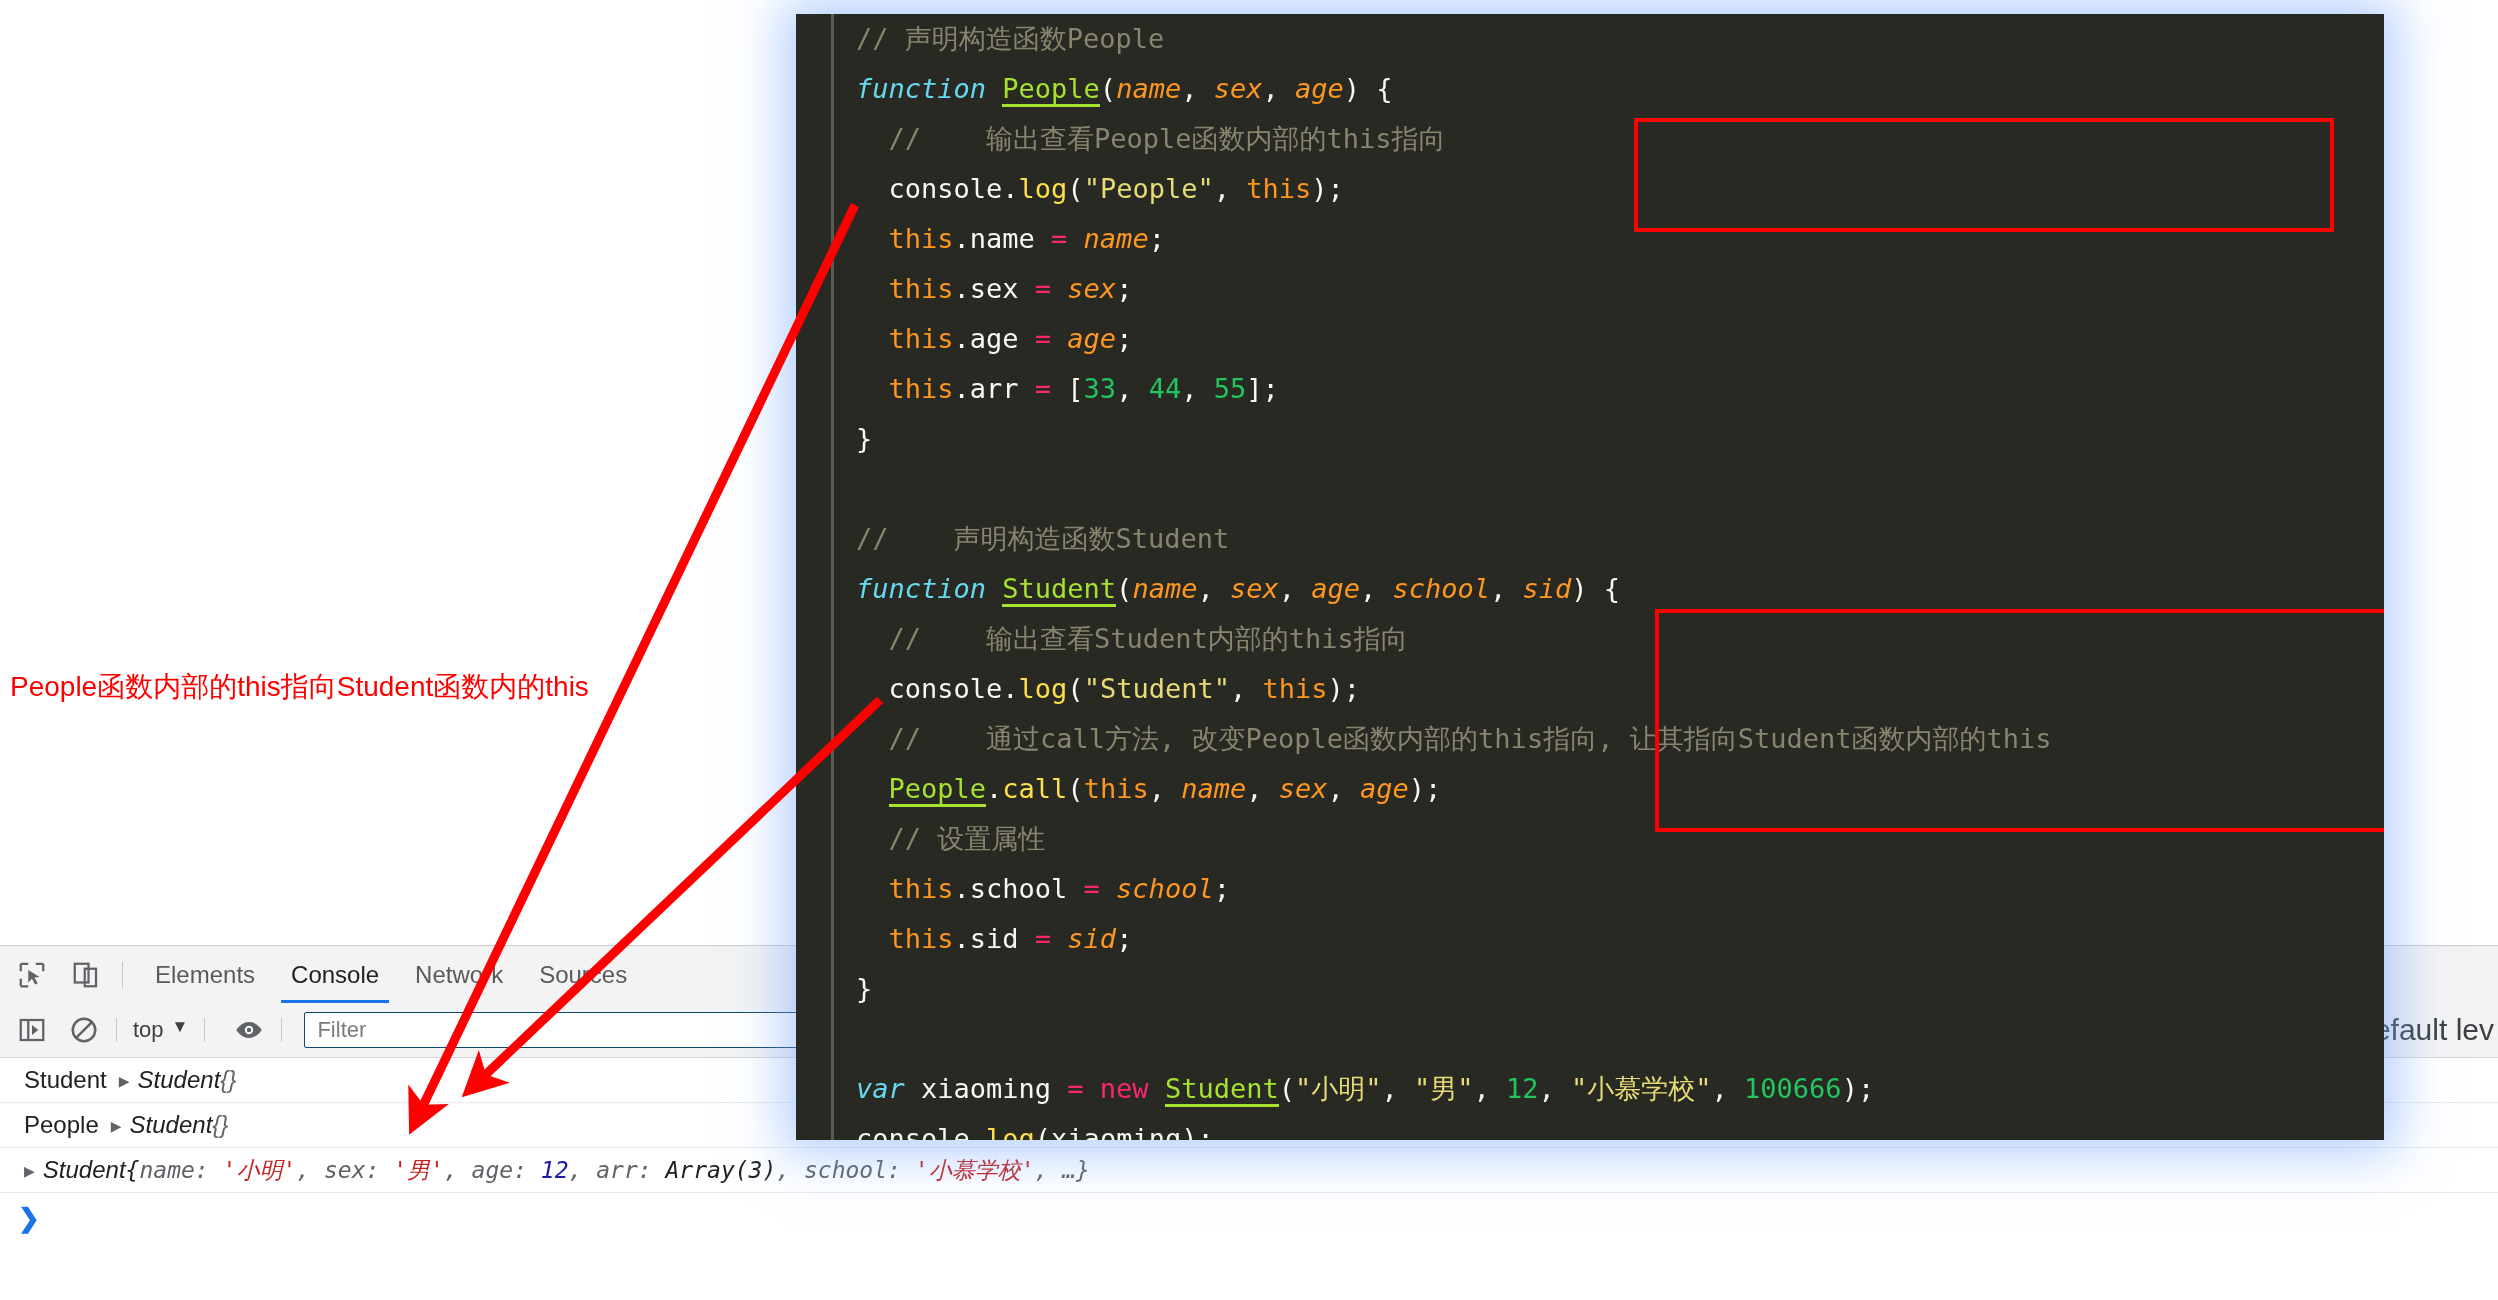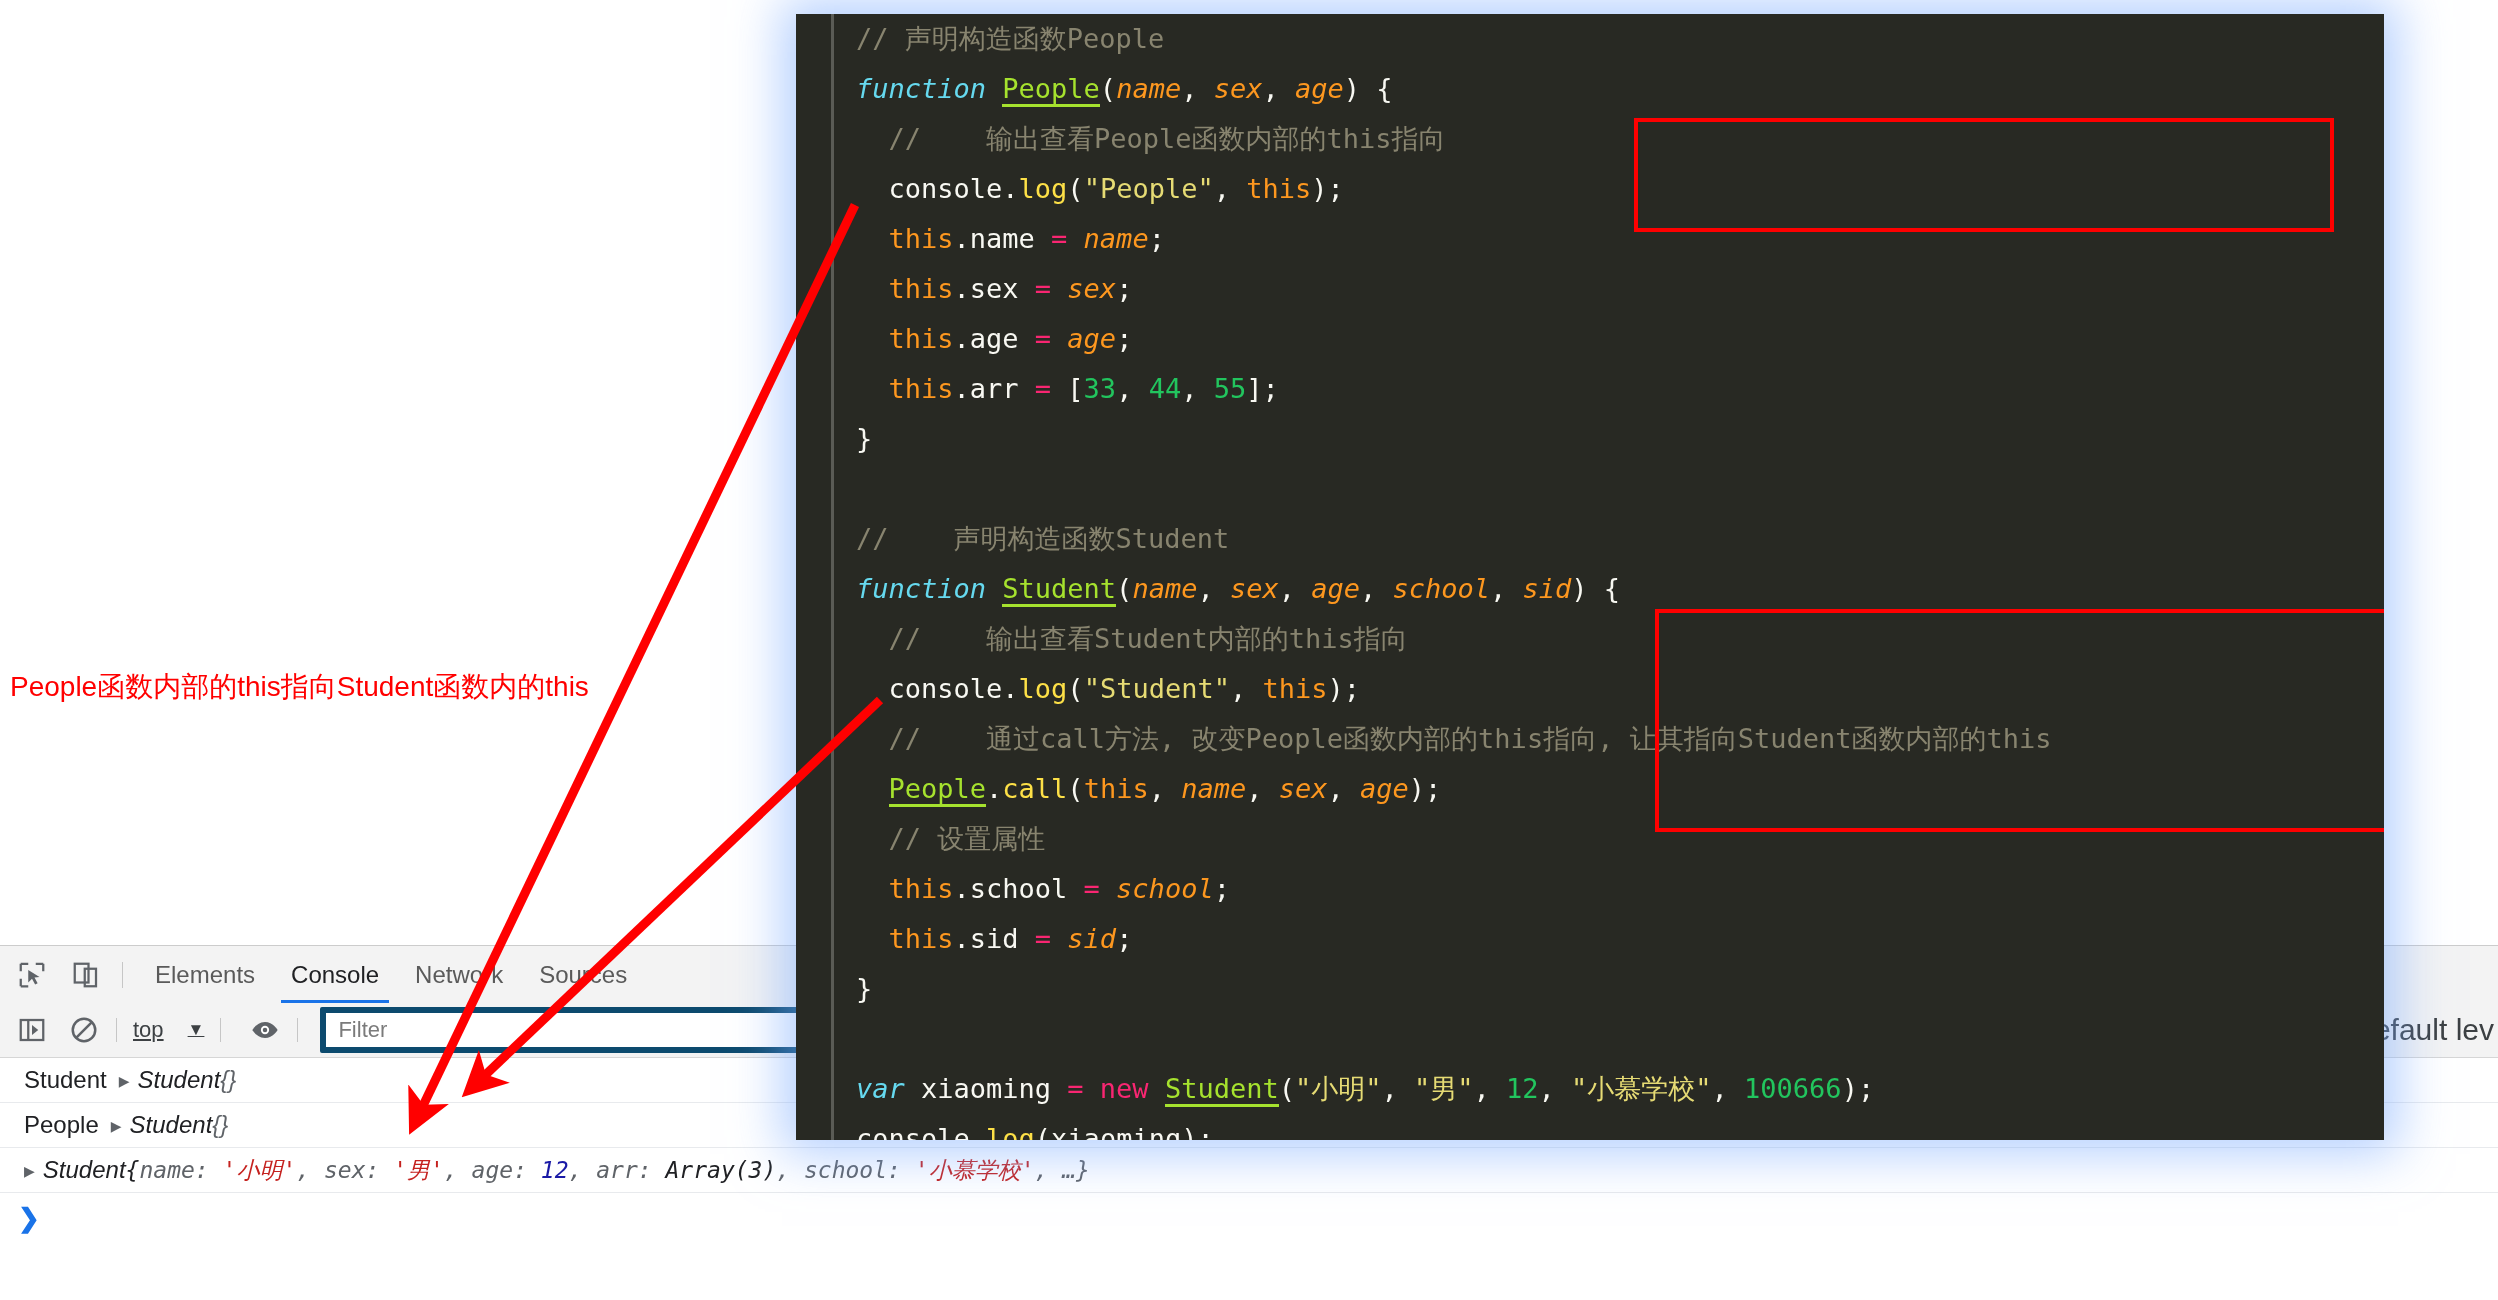--- a/index.html
+++ b/index.html
@@ -39,24 +39,24 @@
     height: 4px; background: #1a73e8;
   }
 
   .dt-toolbar {
     position: absolute; left:0; top:58px; width: 2498px; height: 54px;
     background: #f3f3f3; border-bottom: 1px solid #d6d6d6;
     display:flex; align-items:center;
   }
   .tb-icon { width: 40px; height:40px; margin-left: 12px; display:flex; align-items:center; justify-content:center; }
   .tb-sep { width:1px; height:24px; background:#c6c6c6; margin: 0 12px; }
-  .tb-context { font-size: 22px; color:#3c4043; display:flex; align-items:center; gap:24px; padding: 0 4px; text-decoration: underline; }
+  .tb-context { font-size: 22px; color:#3c4043; display:flex; gap:8px; padding: 0 4px; }
   .tb-filter {
     margin-left: 10px; width: 560px; height: 34px; background:#fff;
-    border: 6px solid #0c4a6e; border-radius: 2px;
+    border: 1px solid #0c4a6e; border-radius: 2px;
     display:flex; align-items:center; padding-left: 12px;
     font-size: 22px; color: #7b7b7b;
   }
   .tb-level { margin-left: auto; margin-right: 0; font-size: 30px; color:#3c4043;
               padding-right: 4px; white-space: nowrap; }
 
   .dt-messages { position:absolute; left:0; top:113px; width:2498px; height:242px; background:#fff; }
   .msg-row {
     position: relative; height: 44px; border-bottom: 1px solid #e8eaed;
     display:flex; align-items:center; padding-left: 24px;

